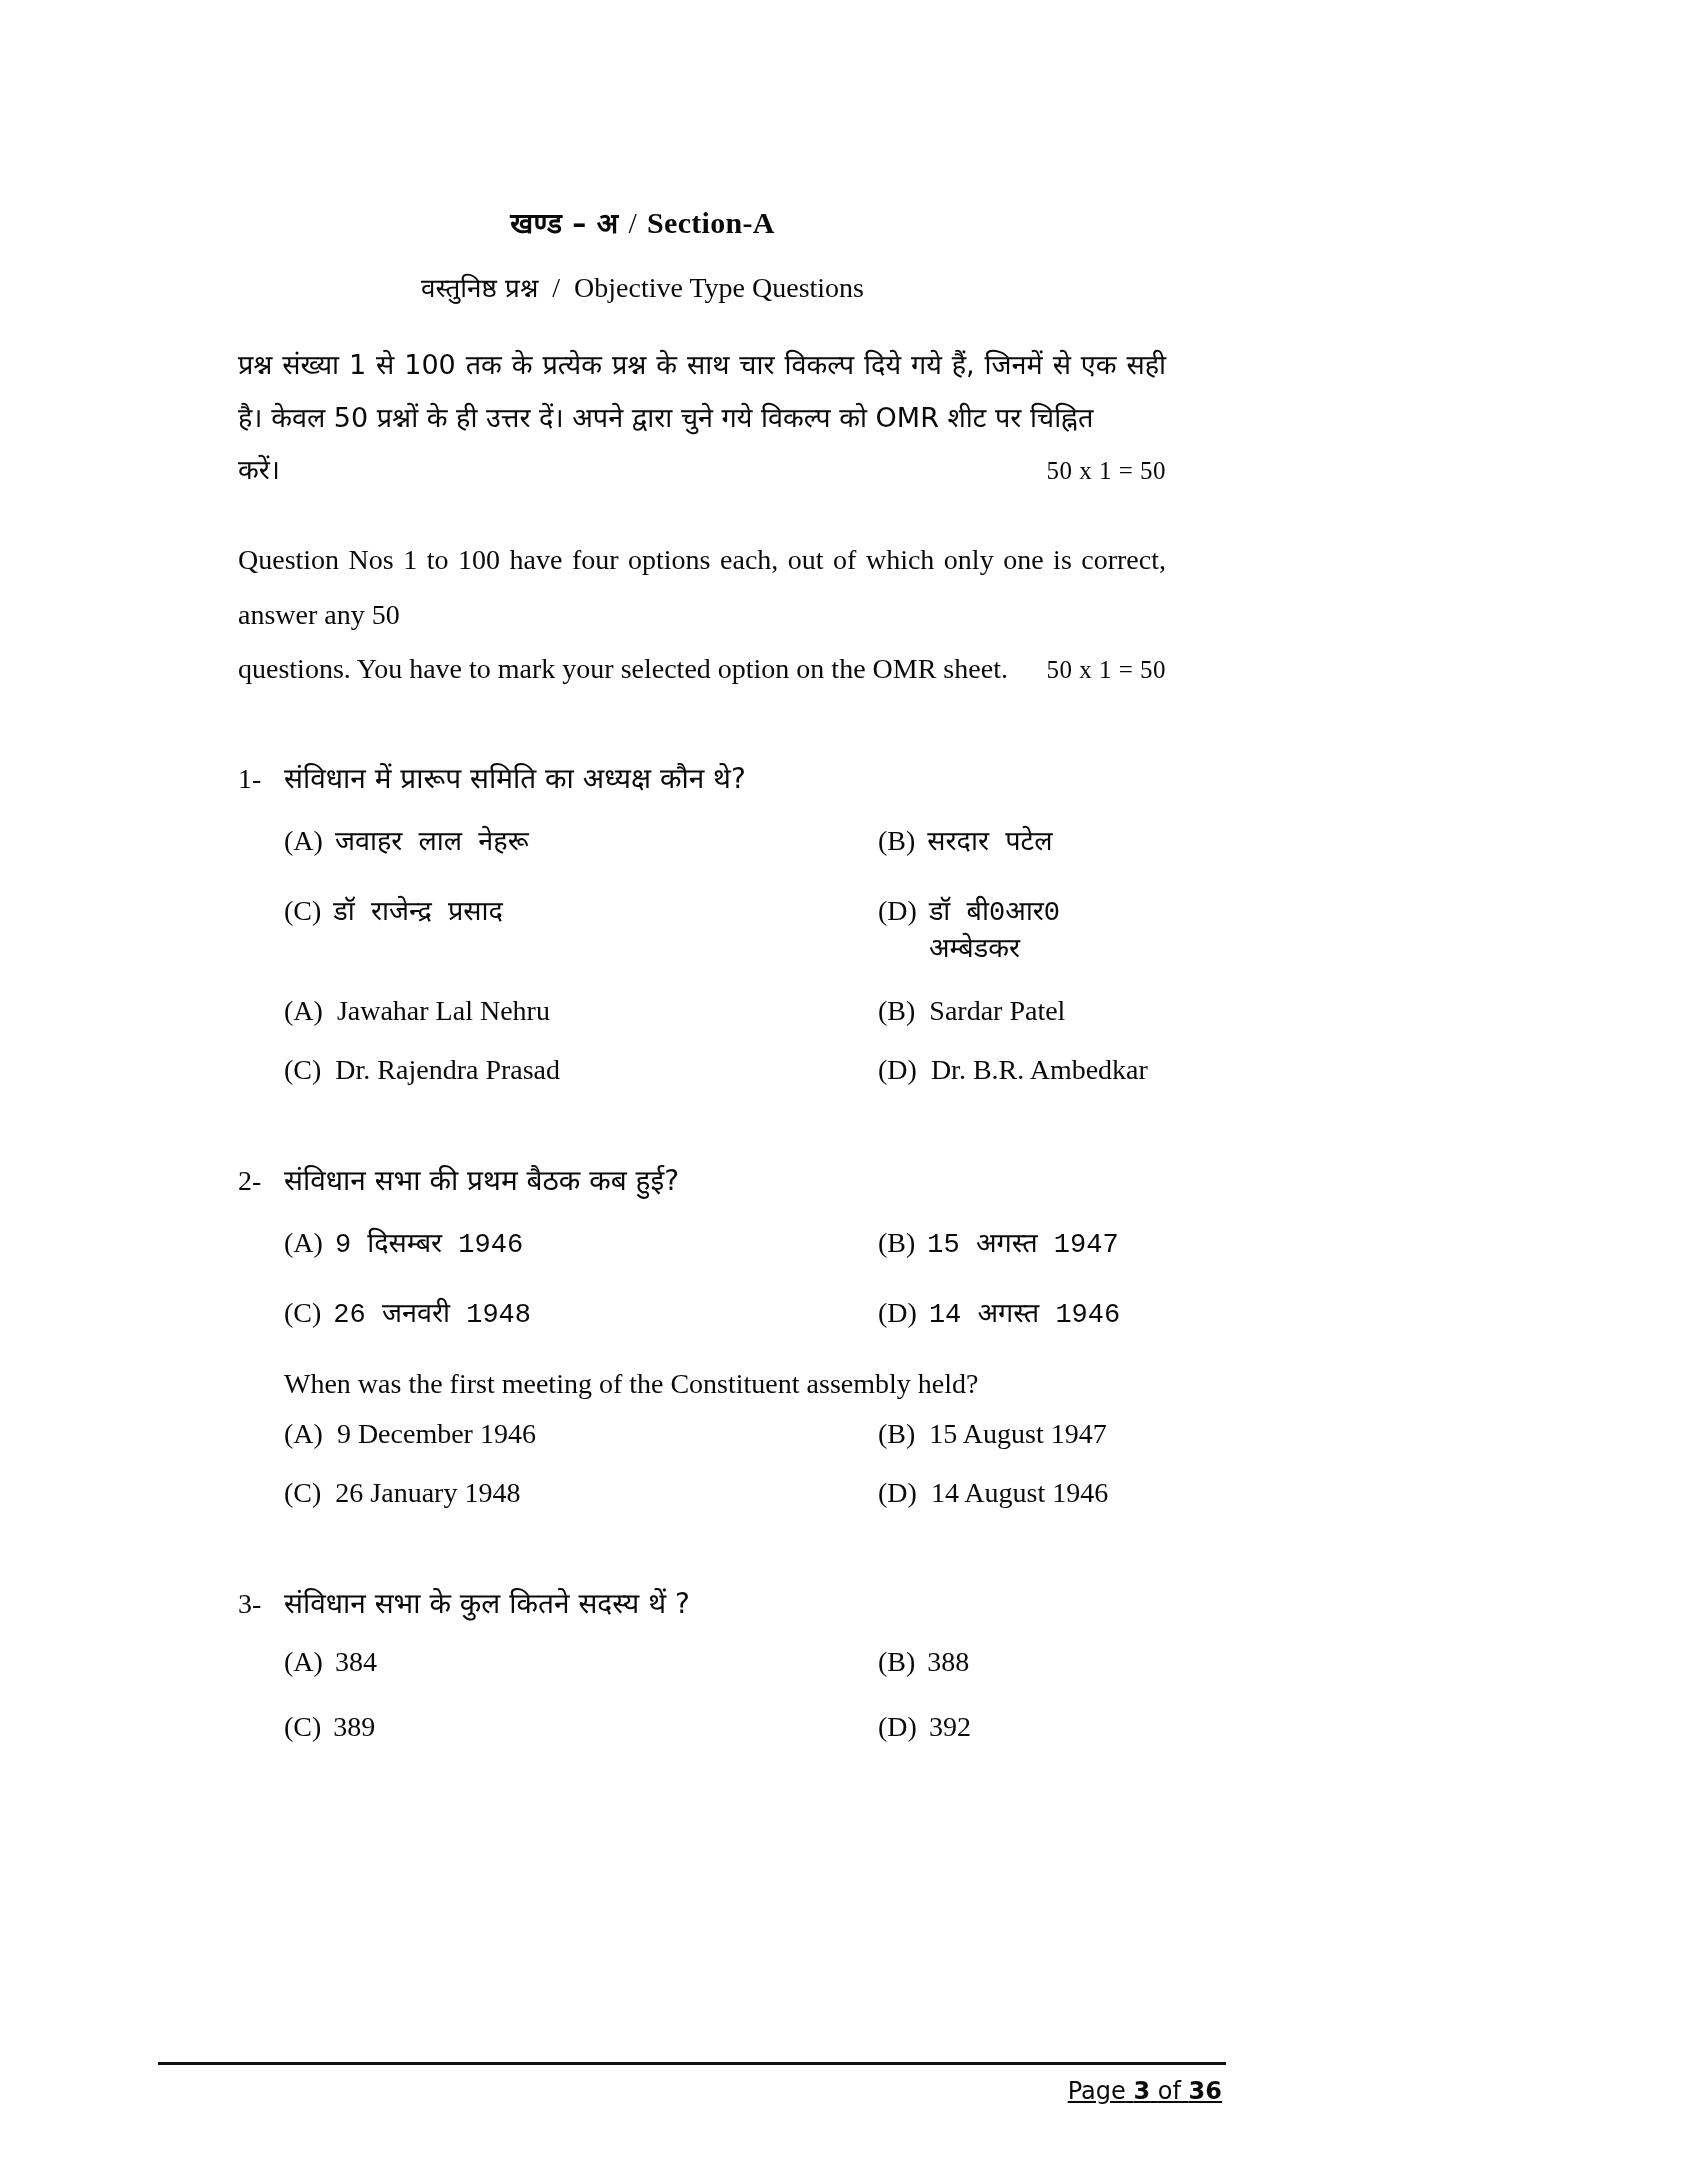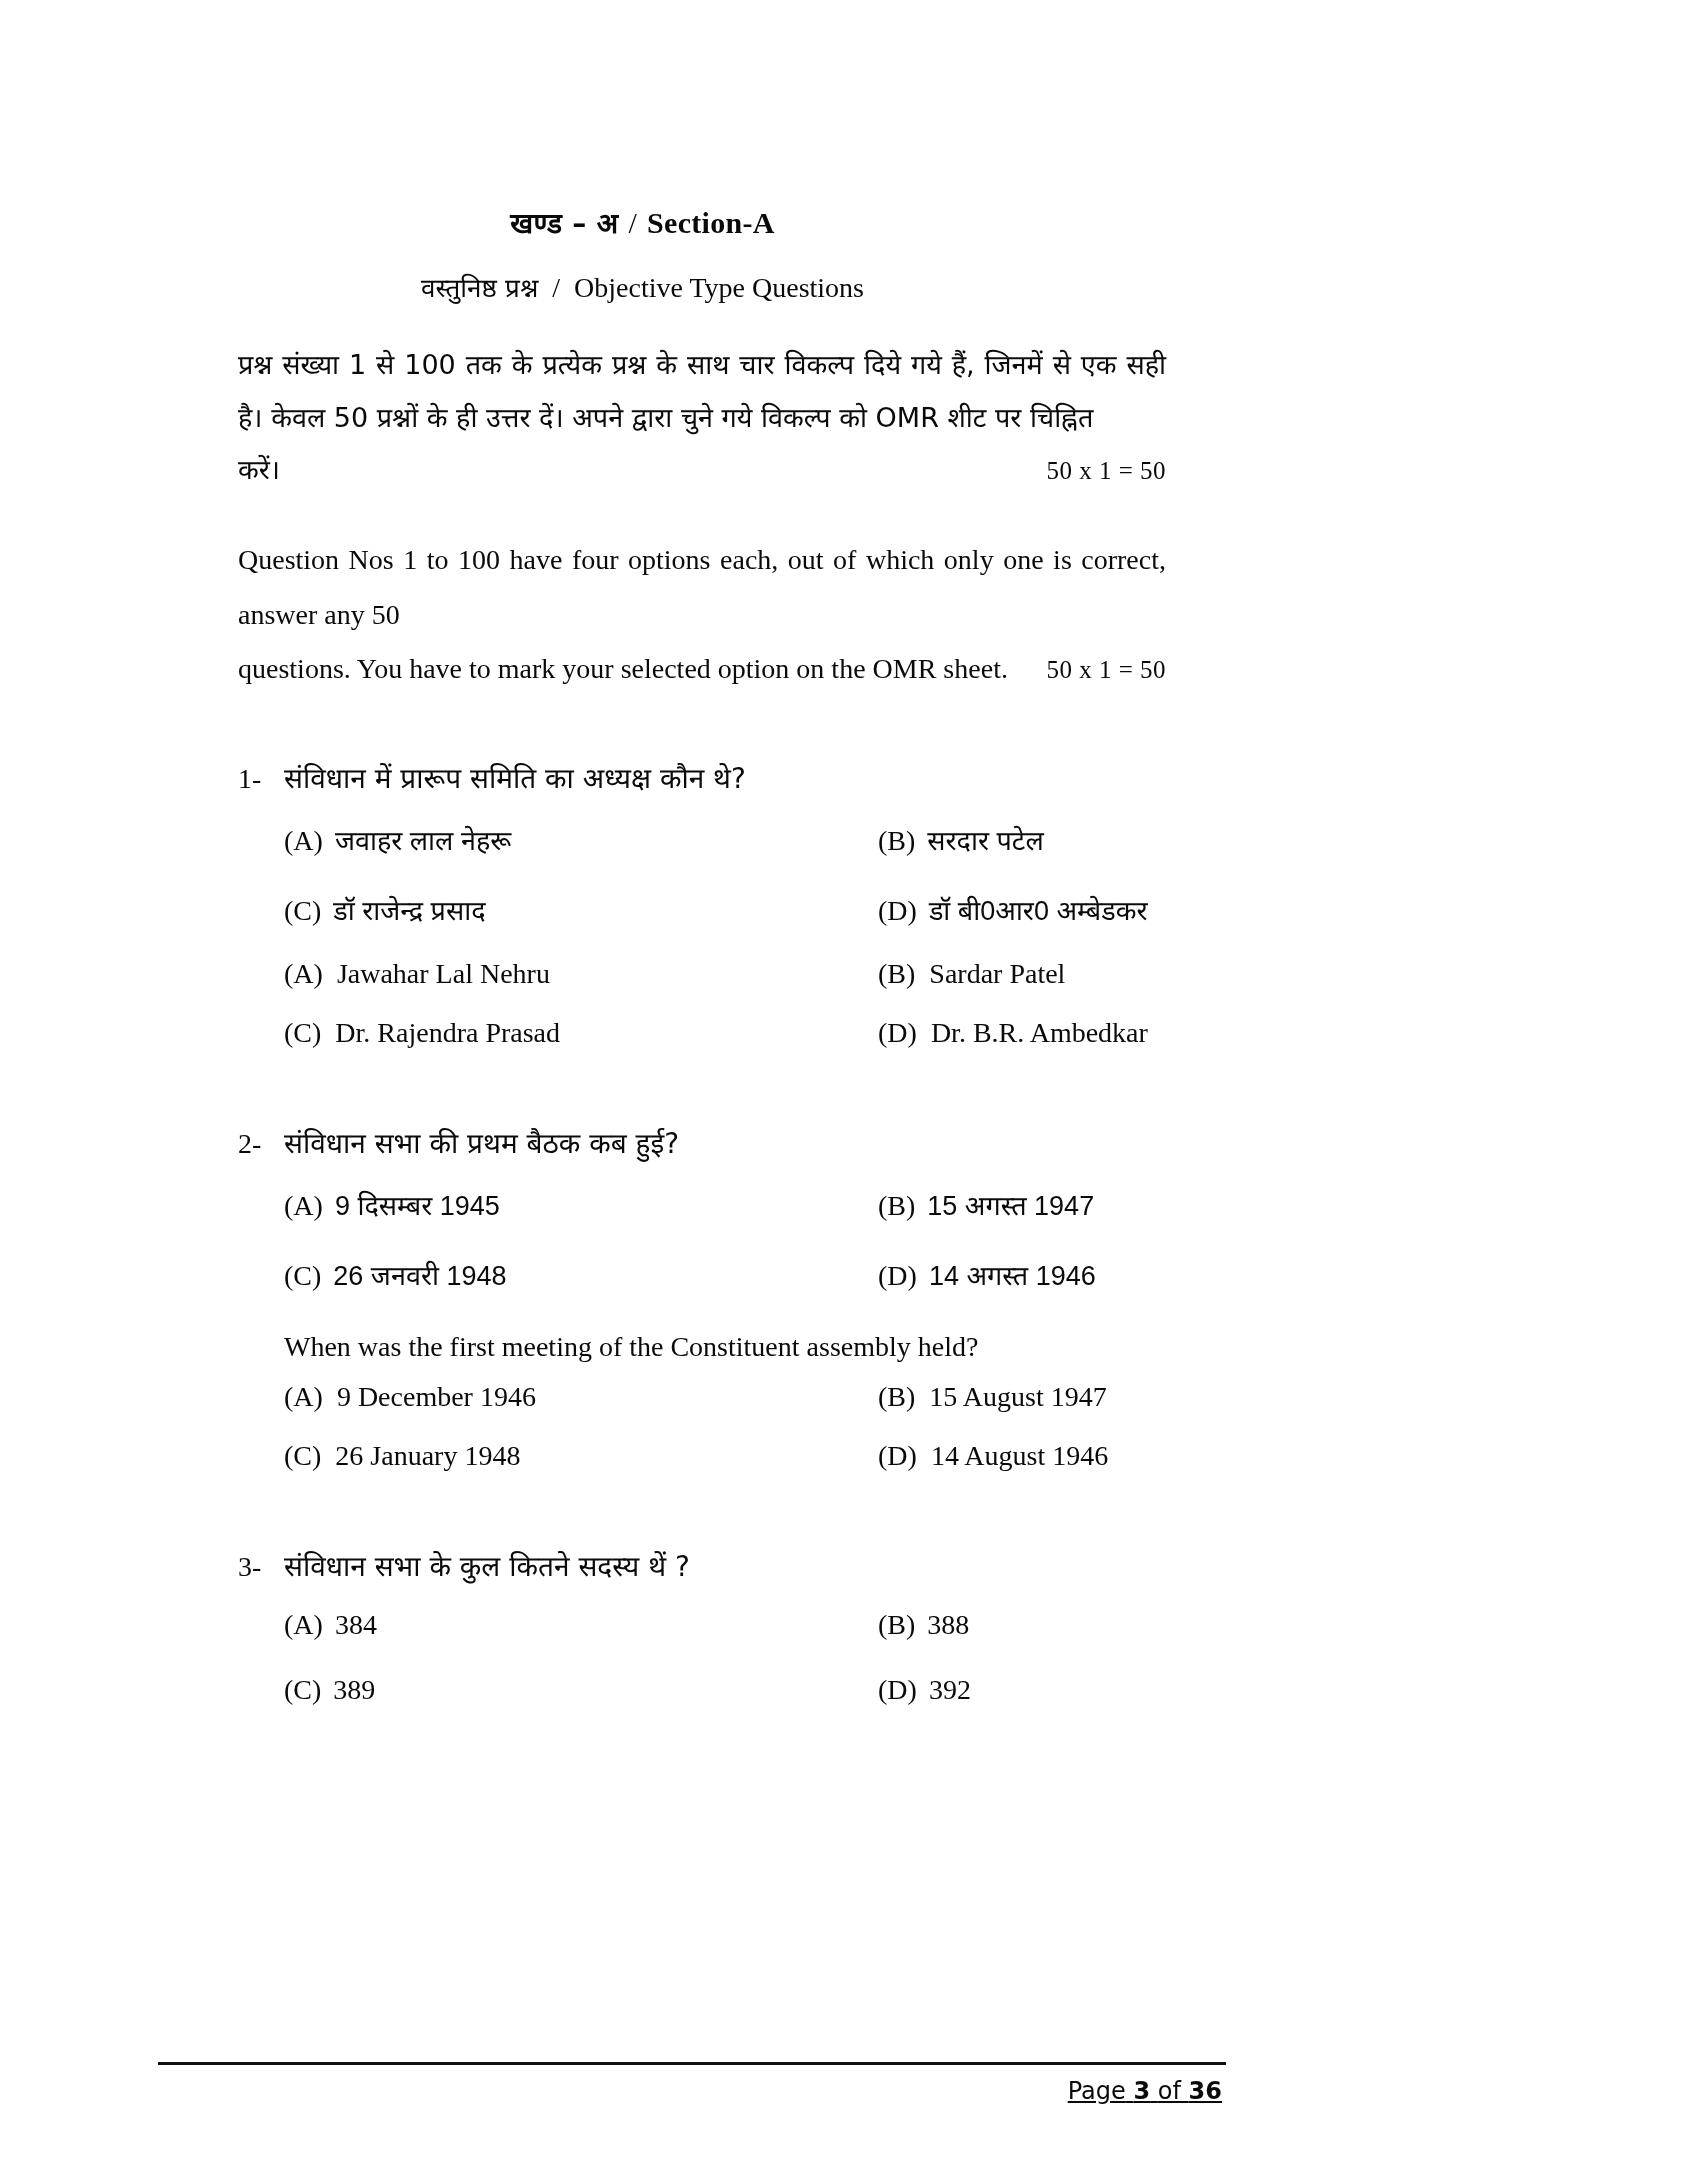--- a/index.html
+++ b/index.html
@@ -114,21 +114,21 @@
     display: flex;
     align-items: baseline;
   }
   .opt .lbl {
     font-family: "Liberation Serif", serif;
     font-size: 28px;
     margin-right: 12px;
     white-space: nowrap;
   }
   .opt .txt-hi {
-    font-family: Liberation Sans, sans-serif;
+    font-family: Liberation Mono, monospace;
     font-size: 27px;
   }
   .opt .txt-en {
     font-family: "Liberation Serif", serif;
     font-size: 28px;
   }
 
   .q-stem-en {
     font-size: 28px;
     margin-left: 46px;
@@ -233,21 +233,21 @@
   </div>
 
   <div class="question-block">
     <div class="q-stem-hi">
       <span class="q-num">2-</span>
       <span class="q-stem-text-hi">संविधान सभा की प्रथम बैठक कब हुई?</span>
     </div>
     <div class="options-grid">
       <div class="opt">
         <span class="lbl">(A)</span>
-        <span class="txt-hi">9 दिसम्बर 1945</span>
+        <span class="txt-hi">9 दिसम्बर 1946</span>
       </div>
       <div class="opt">
         <span class="lbl">(B)</span>
         <span class="txt-hi">15 अगस्त 1947</span>
       </div>
       <div class="opt">
         <span class="lbl">(C)</span>
         <span class="txt-hi">26 जनवरी 1948</span>
       </div>
       <div class="opt">

